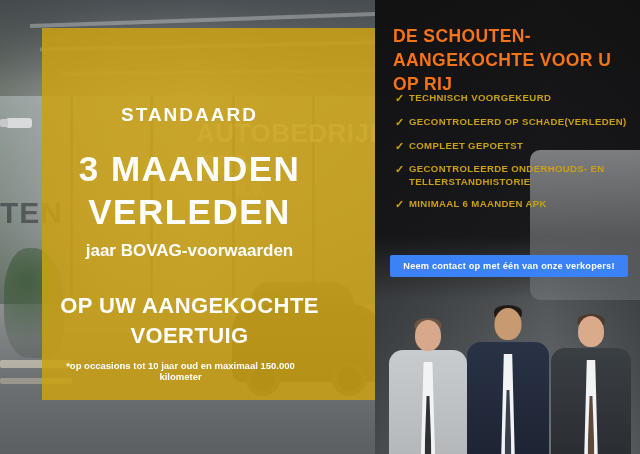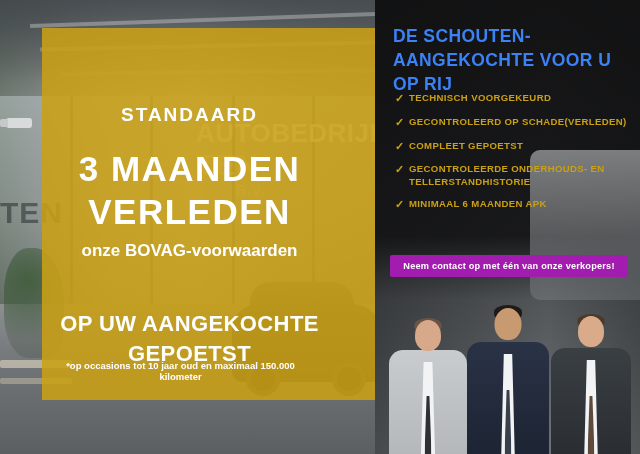--- a/index.html
+++ b/index.html
@@ -151,21 +151,21 @@
   }
   .months {
     margin-top: 22px;
     font-size: 35px; font-weight: 700; letter-spacing: 1.5px; line-height: 1.22;
   }
   .bovag {
     margin-top: 8px;
     font-size: 17px; font-weight: 700;
   }
   .purchased {
-    margin-top: 48px;
+    margin-top: 30px;
     font-size: 22px; font-weight: 800; line-height: 1.35; letter-spacing: 0.4px;
   }
   .fineprint {
     position: absolute;
     left: 12px; bottom: 18px; right: 30px;
     font-size: 9.5px; font-weight: 600; color: #ffffff;
     text-align: center;
   }
 
   
@@ -182,21 +182,21 @@
       linear-gradient(90deg, #5c6164 0%, #7b8183 35%, #9aa0a2 65%, #6d7376 100%);
   }
   .right-bus {
     position: absolute; right: -10px; top: 150px; width: 120px; height: 150px;
     background: linear-gradient(180deg, rgba(225,228,230,0.5), rgba(160,166,168,0.25));
     border-radius: 10px;
   }
   .right-title {
     position: absolute;
     left: 18px; top: 24px; width: 236px;
-    color: #3b82f6;
+    color: #f97316;
     font-size: 17.5px; font-weight: 800;
     line-height: 1.38;
     letter-spacing: 0.4px;
   }
   .checks {
     position: absolute;
     left: 20px; top: 92px; width: 238px;
   }
   .check-row {
     display: flex; align-items: flex-start;
@@ -215,21 +215,21 @@
     font-size: 9.6px;
     font-weight: 800;
     line-height: 1.28;
     letter-spacing: 0.35px;
     text-transform: uppercase;
   }
   .cta {
     position: absolute;
     left: 15px; top: 255px;
     width: 238px; height: 22px;
-    background: #a21caf;
+    background: #3b82f6;
     color: #ffffff;
     border: none;
     border-radius: 2px;
     font-family: "Liberation Sans", sans-serif;
     font-size: 9.2px;
     font-weight: 700;
     letter-spacing: 0.2px;
     cursor: pointer;
     text-align: center;
   }
@@ -322,24 +322,24 @@
     <div class="dealer-sign3">B.V.</div>
     <div class="wall-text">TEN</div>
 
     <div class="yellow-block"></div>
     <div class="yellow-content">
       <div class="std">STANDAARD</div>
       <div class="months">
         <div>3 MAANDEN</div>
         <div>VERLEDEN</div>
       </div>
-      <div class="bovag">onze BOVAG-voorwaarden</div>
+      <div class="bovag">jaar BOVAG-voorwaarden</div>
       <div class="purchased">
         <div>OP UW AANGEKOCHTE</div>
-        <div>GEPOETST</div>
+        <div>VOERTUIG</div>
       </div>
       <div class="fineprint">*op occasions tot 10 jaar oud en maximaal 150.000 kilometer</div>
     </div>
   </div>
 
   <div class="right-panel">
     <div class="right-photo"></div>
     <div class="right-bus"></div>
 
     <div class="right-title">

